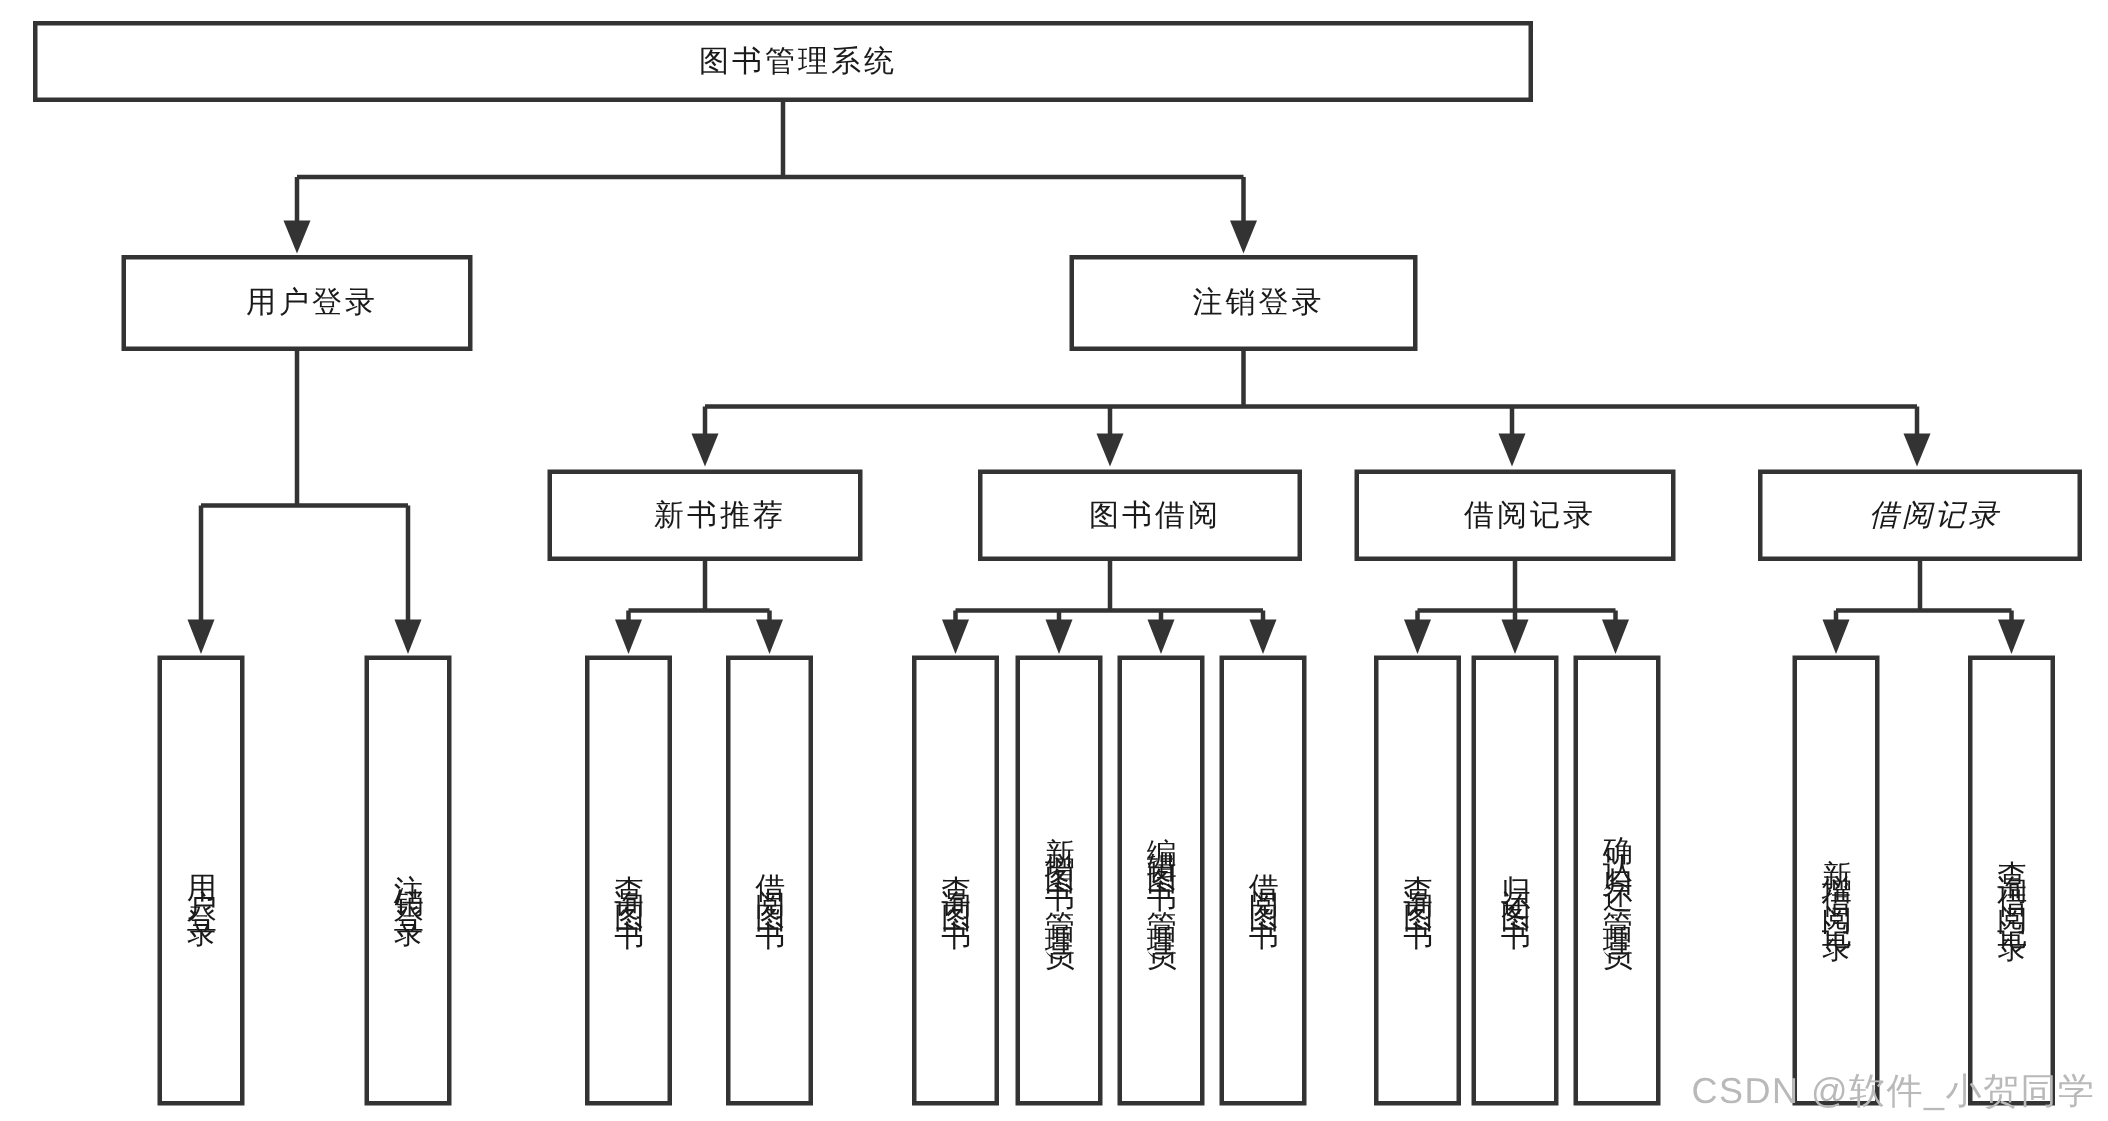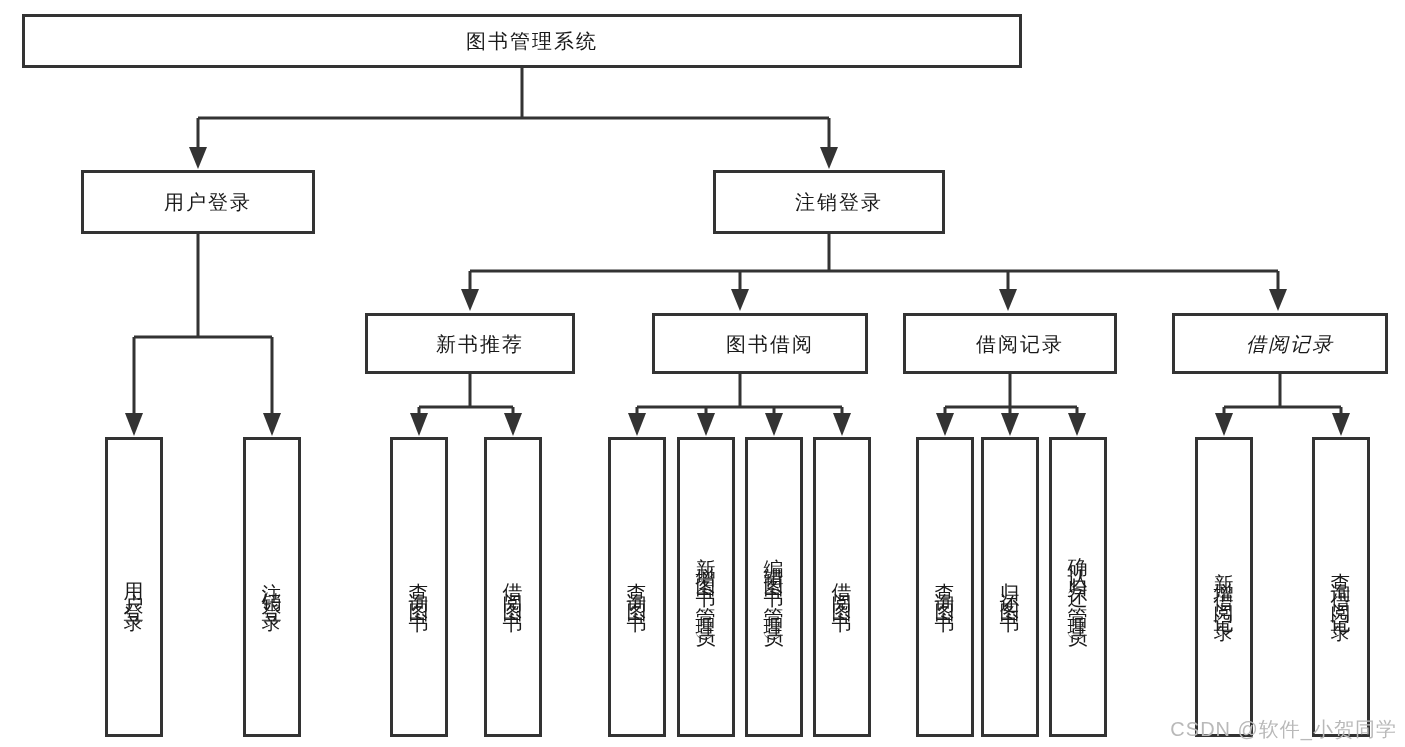--- a/index.html
+++ b/index.html
@@ -45,21 +45,21 @@
   .leaf span{
     writing-mode:vertical-rl;
     text-orientation:mixed;
     letter-spacing:10px;
     line-height:1;
   }
   .watermark{
     position:absolute;
     right:8px;bottom:4px;
     color:var(--watermark);
-    font-size:20px;
+    font-size:24px;
     letter-spacing:1px;
     white-space:nowrap;
   }
 </style>
 </head>
 <body>
 
 <div class="stage">
 
   <svg class="connectors" width="1405" height="747" viewBox="0 0 1405 747" aria-hidden="true">

